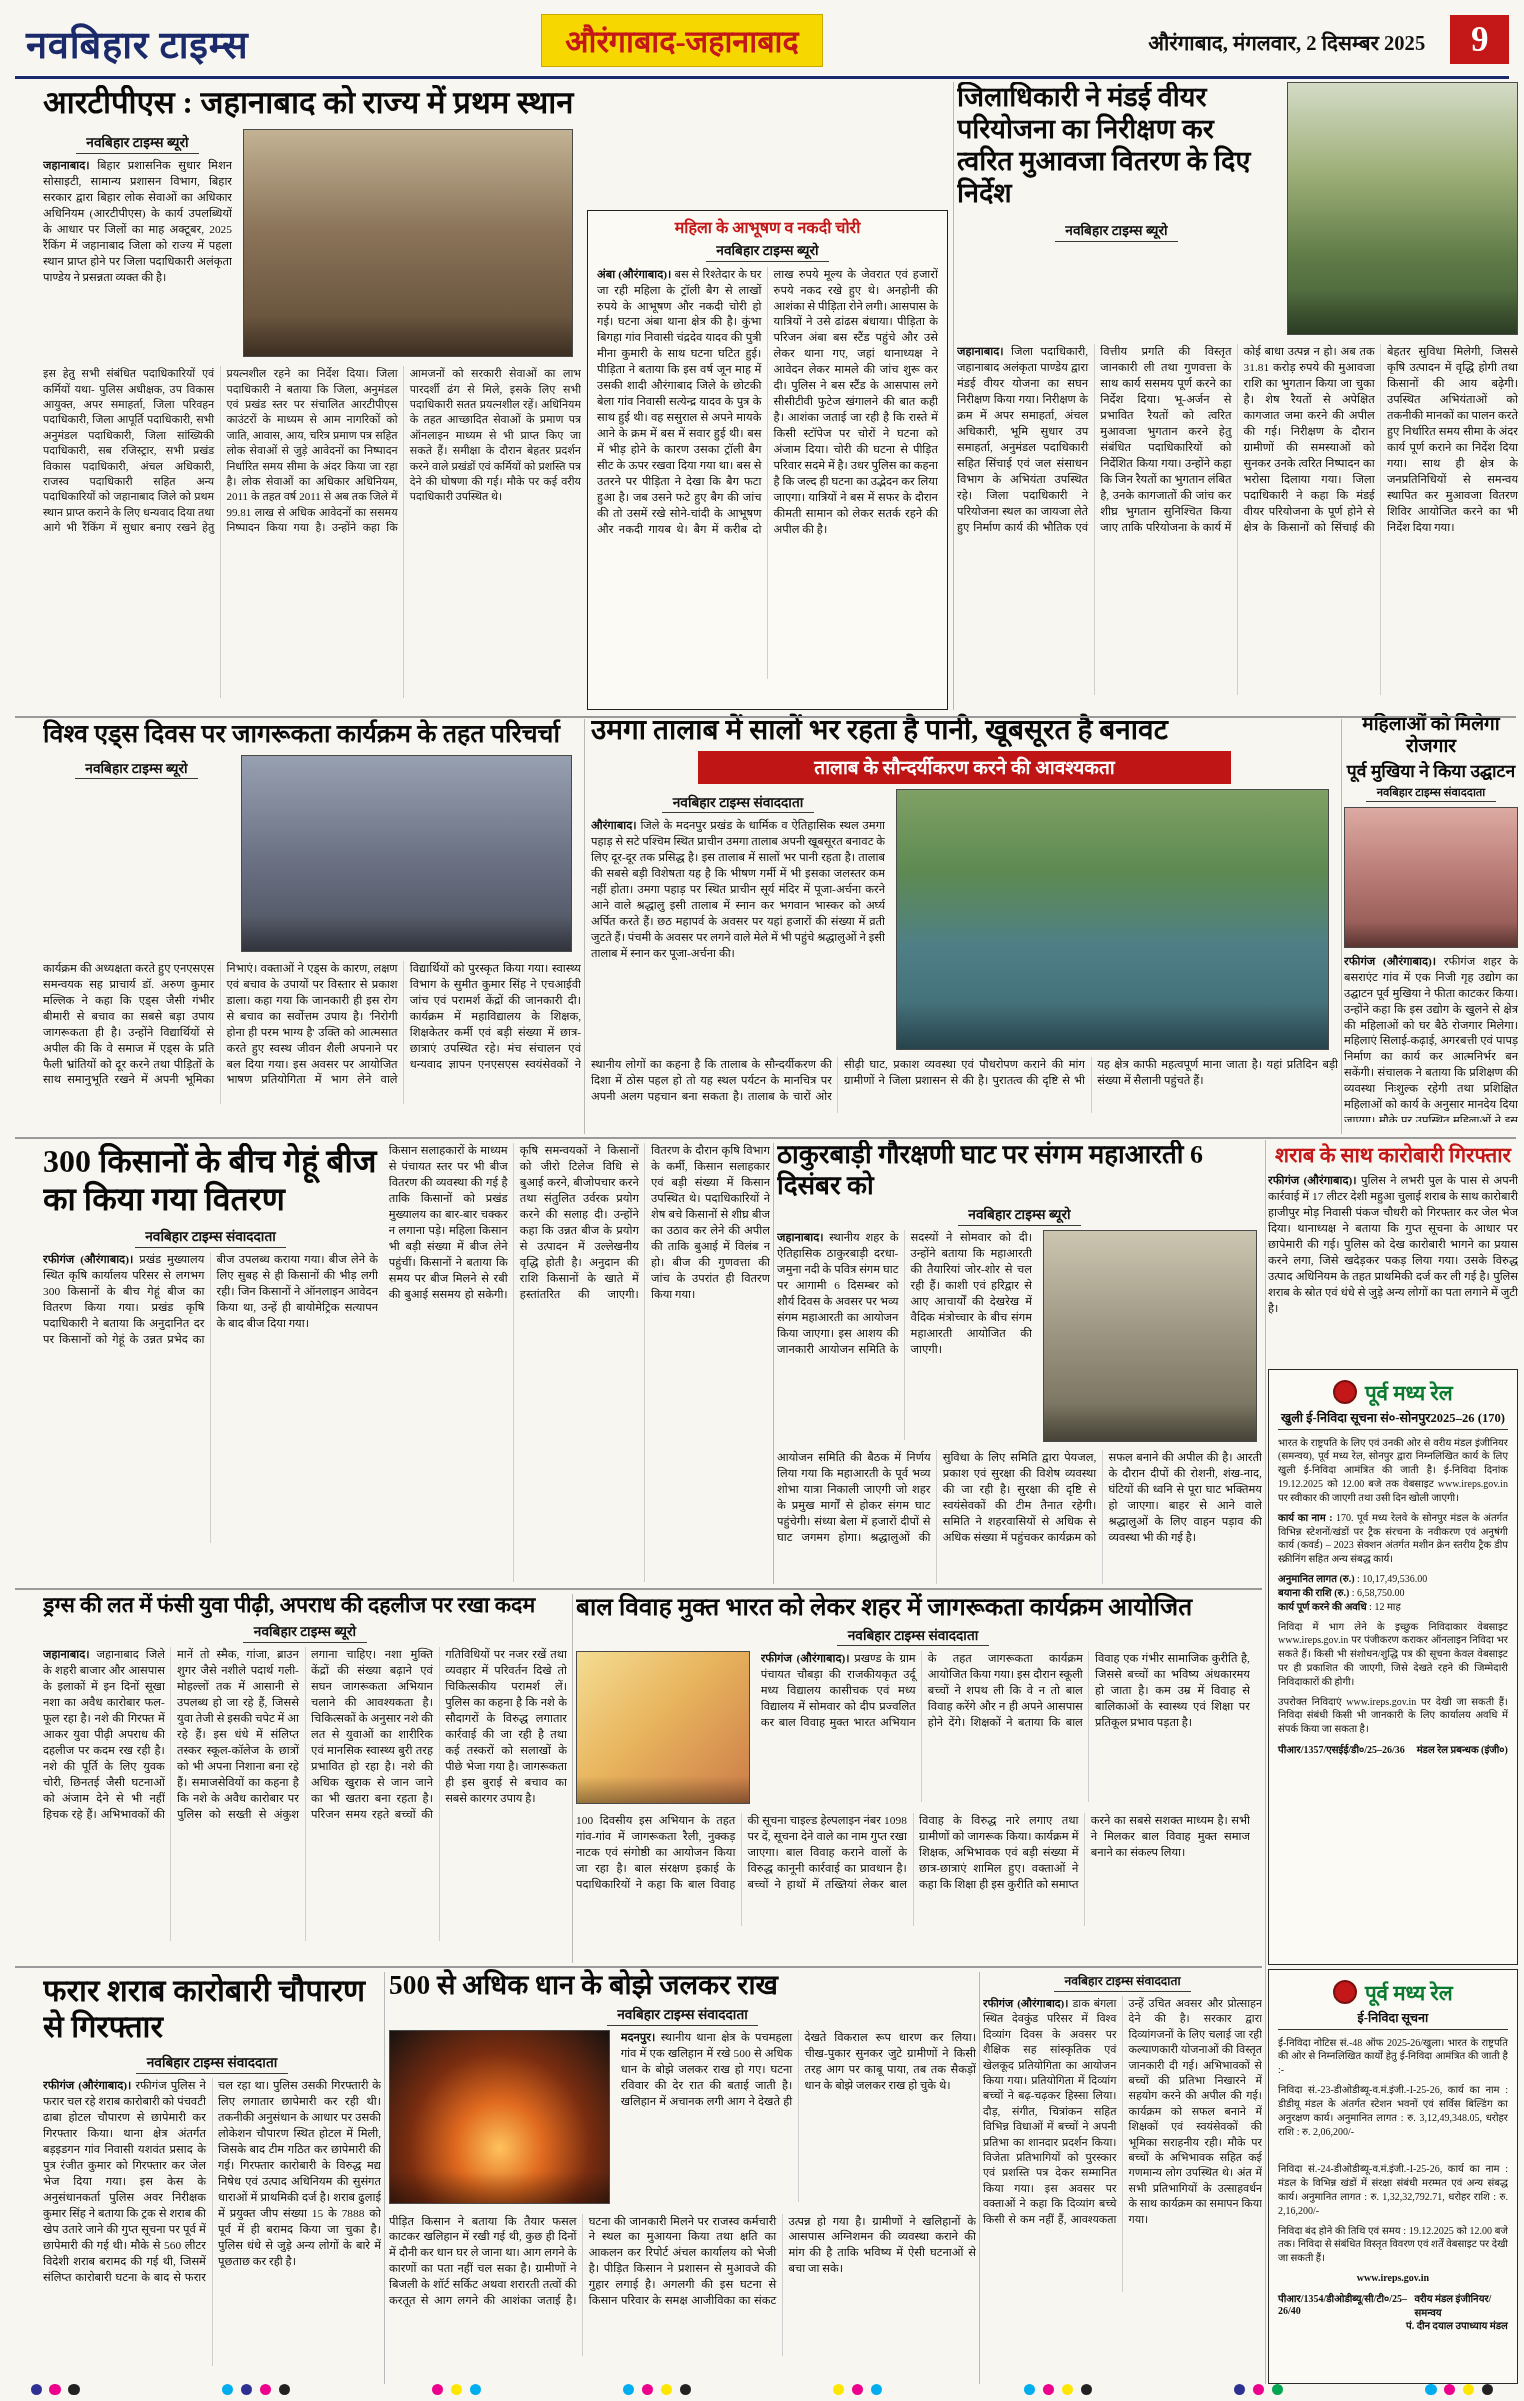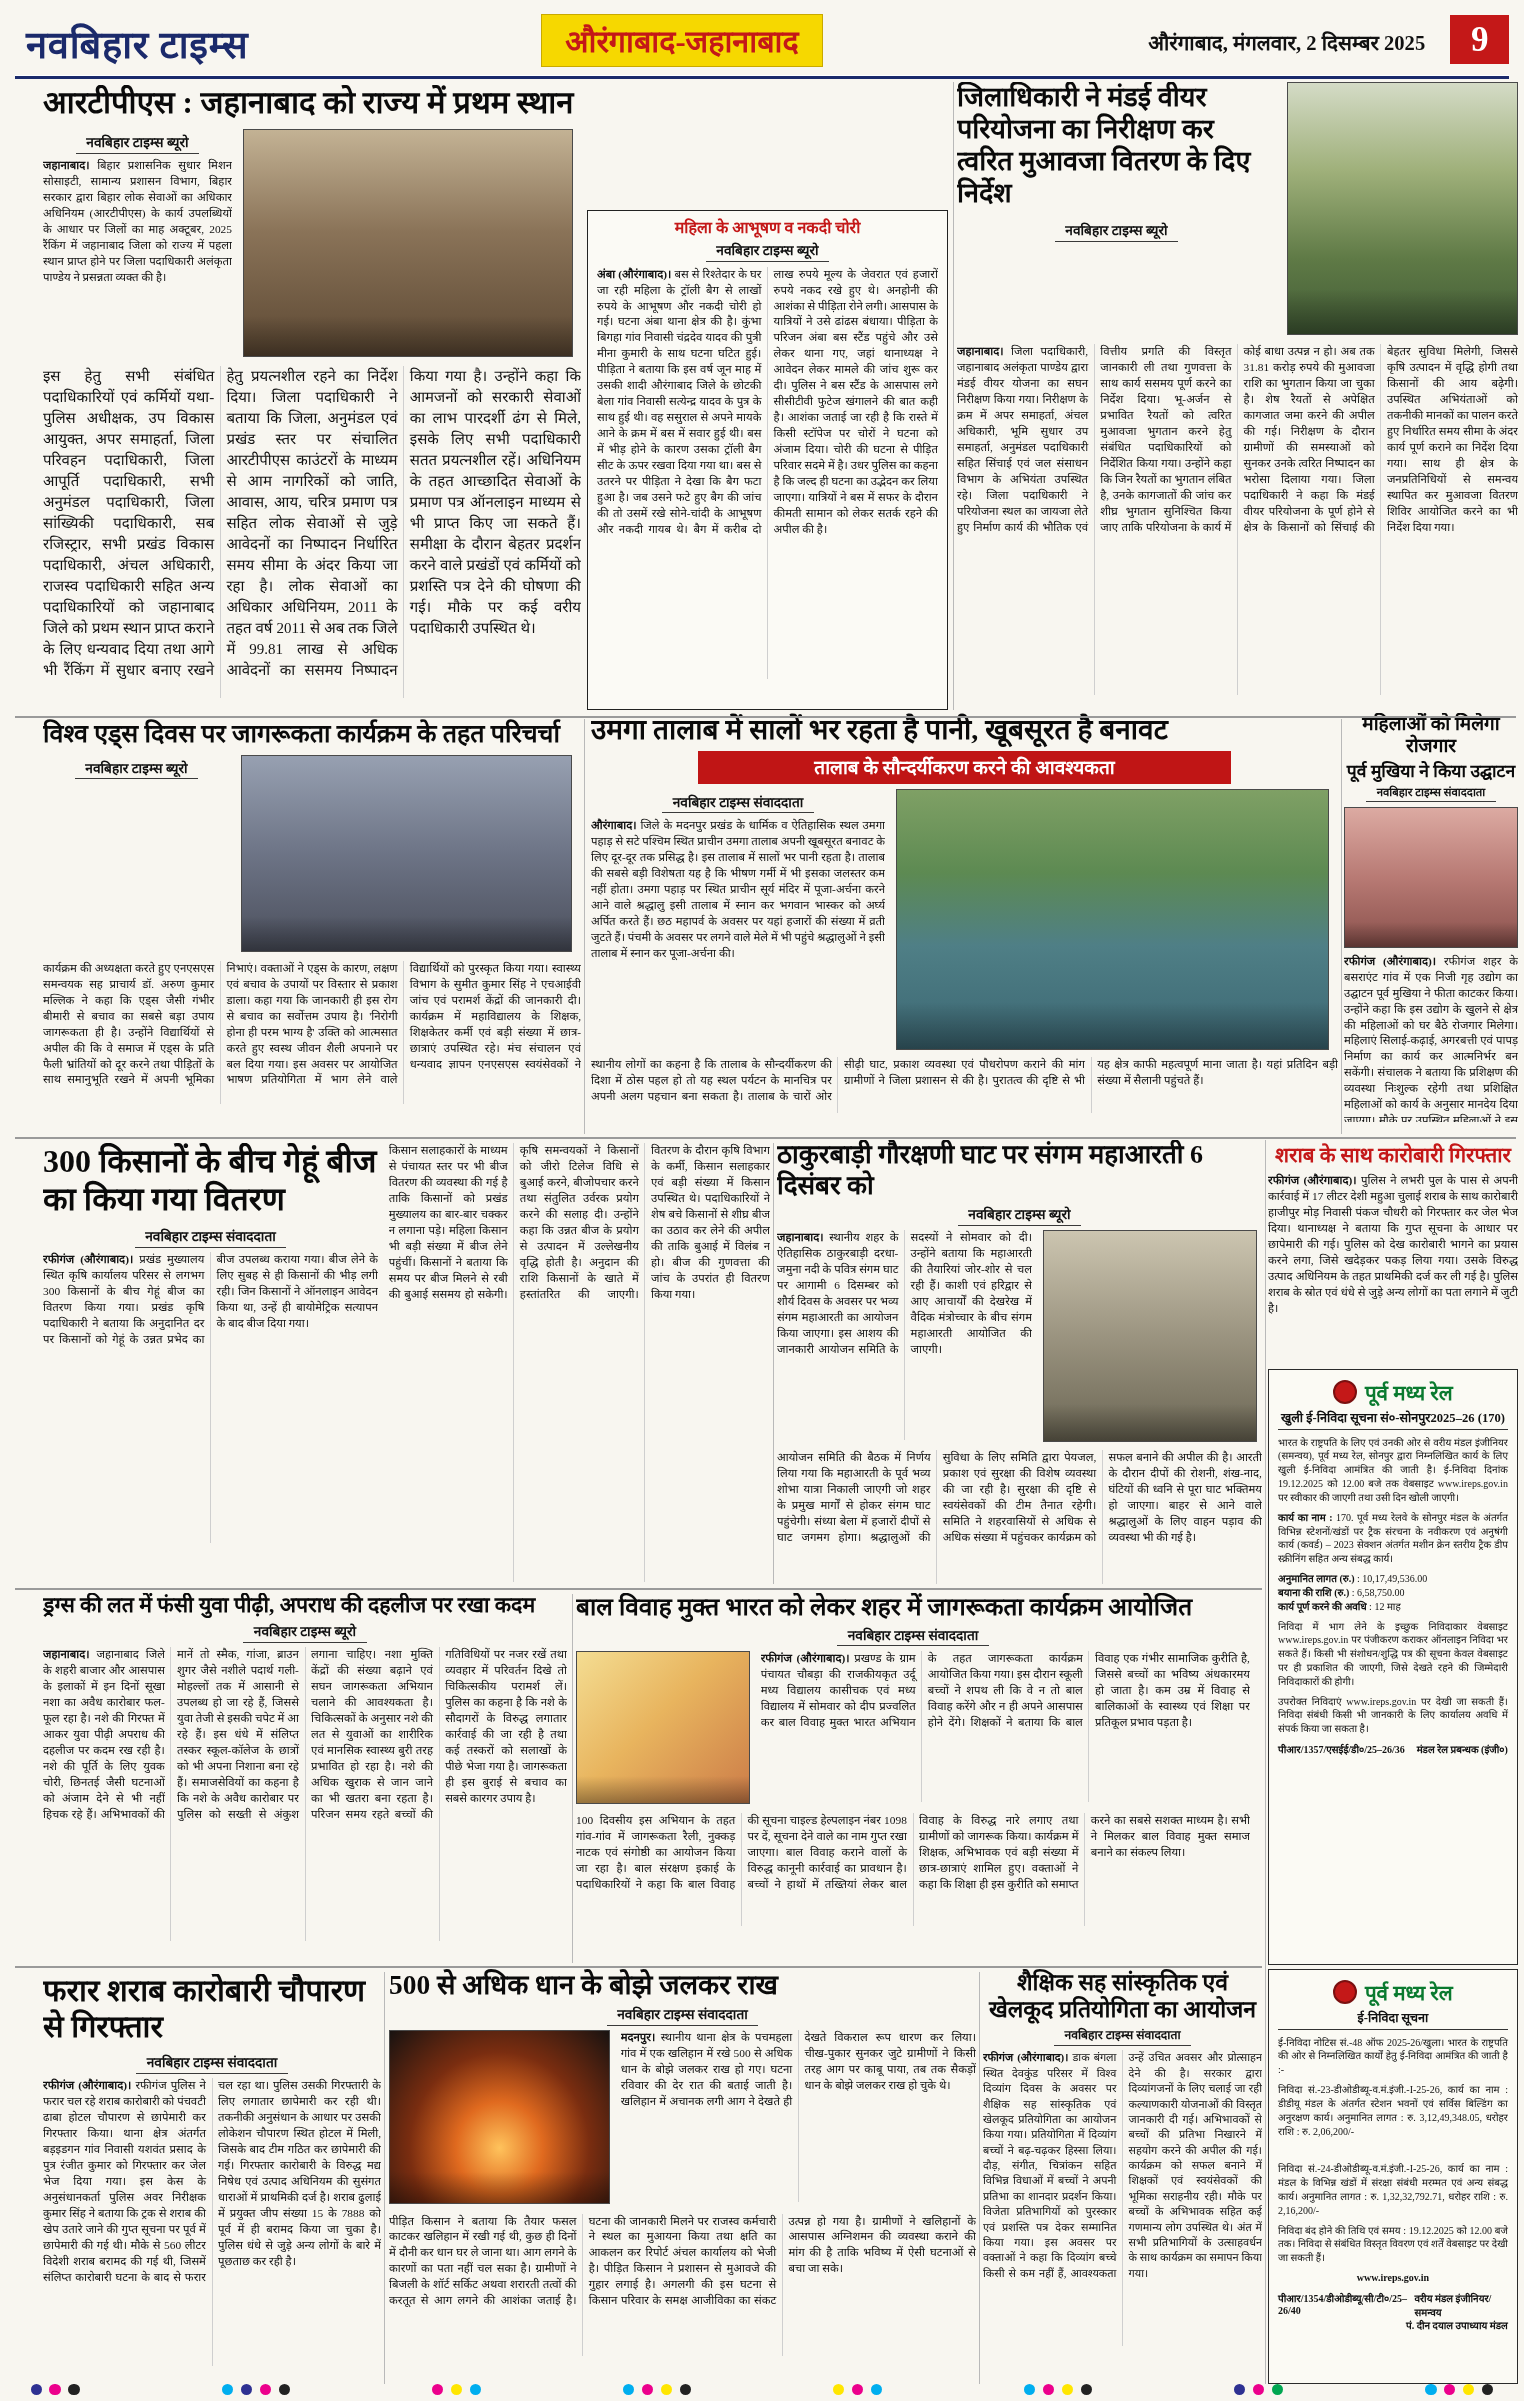--- a/index.html
+++ b/index.html
@@ -1,21 +1,21 @@
 <!DOCTYPE html>
 <html lang="hi" style="--accent_red: #c41818; --banner_yellow: #f6d800; --navy: #1b2a6b; --rail_green: #0a7a2f; --dot_c: #00aeef; --dot_m: #ec008c; --dot_y: #ffe600; --dot_k: #222222; --dot_b: #2e3192; --dot_g: #00a651;font-size:12.2px"><head>
 <meta charset="utf-8">
 <style>
   html,body{margin:0;padding:0;background:#d8d8d2;}
   .page{position:relative;width:1524px;height:2401px;margin:0 auto;background:#f8f6f0;
         font-family:"Liberation Serif","DejaVu Serif",serif;color:#111;overflow:hidden;}
   .blk{position:absolute;overflow:hidden;}
   .hl{font-weight:700;line-height:1.18;color:#0a0a0a;margin:0;}
   .red{color:var(--accent_red);}
-  .bt{font-size:15px;line-height:1.4;text-align:justify;margin:0;}
+  .bt{font-size:11px;line-height:1.4;text-align:justify;margin:0;}
   .sm{font-size:11.4px;}
   .xs{font-size:10px;line-height:1.38;}
   .by{text-align:center;font-weight:700;font-size:13.7px;margin:3px 0 4.6px;}
   .by span{display:inline-block;border-bottom:1.1px solid #3a3a3a;padding:0 10.7px 1.5px;}
   .dl{font-weight:700;}
   .c2{column-count:2;}.c3{column-count:3;}.c4{column-count:4;}
   .c2,.c3,.c4{column-gap:12.2px;column-rule:0.8px solid #cfcfcf;}
   .clip{overflow:hidden;}
   .row{display:flex;gap:10.7px;}
   .photo{border:0.8px solid #4a4a4a;flex:none;position:relative;}
@@ -217,21 +217,20 @@
     <div class="row">
       <div class="photo ph-fire" style="width:219px;height:172px;"></div>
       <div class="bt sm c2 clip" style="height:172px;flex:1;">
         <p class="bt sm"><b class="dl">मदनपुर।</b> <span>स्थानीय थाना क्षेत्र के पचमहला गांव में एक खलिहान में रखे 500 से अधिक धान के बोझे जलकर राख हो गए। घटना रविवार की देर रात की बताई जाती है। खलिहान में अचानक लगी आग ने देखते ही देखते विकराल रूप धारण कर लिया। चीख-पुकार सुनकर जुटे ग्रामीणों ने किसी तरह आग पर काबू पाया, तब तक सैकड़ों धान के बोझे जलकर राख हो चुके थे।</span></p>
       </div>
     </div>
     <div class="bt sm c3 clip" style="height:142px;margin-top:9.1px;"><span>पीड़ित किसान ने बताया कि तैयार फसल काटकर खलिहान में रखी गई थी, कुछ ही दिनों में दौनी कर धान घर ले जाना था। आग लगने के कारणों का पता नहीं चल सका है। ग्रामीणों ने बिजली के शॉर्ट सर्किट अथवा शरारती तत्वों की करतूत से आग लगने की आशंका जताई है। घटना की जानकारी मिलने पर राजस्व कर्मचारी ने स्थल का मुआयना किया तथा क्षति का आकलन कर रिपोर्ट अंचल कार्यालय को भेजी है। पीड़ित किसान ने प्रशासन से मुआवजे की गुहार लगाई है। अगलगी की इस घटना से किसान परिवार के समक्ष आजीविका का संकट उत्पन्न हो गया है। ग्रामीणों ने खलिहानों के आसपास अग्निशमन की व्यवस्था कराने की मांग की है ताकि भविष्य में ऐसी घटनाओं से बचा जा सके।</span></div>
   </section>
 
   <section class="blk" style="left:983px;top:1969px;width:279px;height:415px;">
-    <h2 class="hl" style="font-size:23px;text-align:center;"><span>शैक्षिक सह सांस्कृतिक एवं खेलकूद प्रतियोगिता का आयोजन</span></h2>
     <div class="by" style="font-size:12.2px;"><span>नवबिहार टाइम्स संवाददाता</span></div>
     <div class="bt sm c2 clip" style="height:296px;">
       <p class="bt" style="font-size:11px;"><b class="dl">रफीगंज (औरंगाबाद)।</b> <span>डाक बंगला स्थित देवकुंड परिसर में विश्व दिव्यांग दिवस के अवसर पर शैक्षिक सह सांस्कृतिक एवं खेलकूद प्रतियोगिता का आयोजन किया गया। प्रतियोगिता में दिव्यांग बच्चों ने बढ़-चढ़कर हिस्सा लिया। दौड़, संगीत, चित्रांकन सहित विभिन्न विधाओं में बच्चों ने अपनी प्रतिभा का शानदार प्रदर्शन किया। विजेता प्रतिभागियों को पुरस्कार एवं प्रशस्ति पत्र देकर सम्मानित किया गया। इस अवसर पर वक्ताओं ने कहा कि दिव्यांग बच्चे किसी से कम नहीं हैं, आवश्यकता उन्हें उचित अवसर और प्रोत्साहन देने की है। सरकार द्वारा दिव्यांगजनों के लिए चलाई जा रही कल्याणकारी योजनाओं की विस्तृत जानकारी दी गई। अभिभावकों से बच्चों की प्रतिभा निखारने में सहयोग करने की अपील की गई। कार्यक्रम को सफल बनाने में शिक्षकों एवं स्वयंसेवकों की भूमिका सराहनीय रही। मौके पर बच्चों के अभिभावक सहित कई गणमान्य लोग उपस्थित थे। अंत में सभी प्रतिभागियों के उत्साहवर्धन के साथ कार्यक्रम का समापन किया गया।</span></p>
     </div>
   </section>
 
   <aside class="blk railbox" style="left:1268px;top:1969px;width:250px;height:415px;box-sizing:border-box;">
     <div class="rail-head">
       <span class="rail-logo"></span>
       <span class="rail-org">पूर्व मध्य रेल</span>

